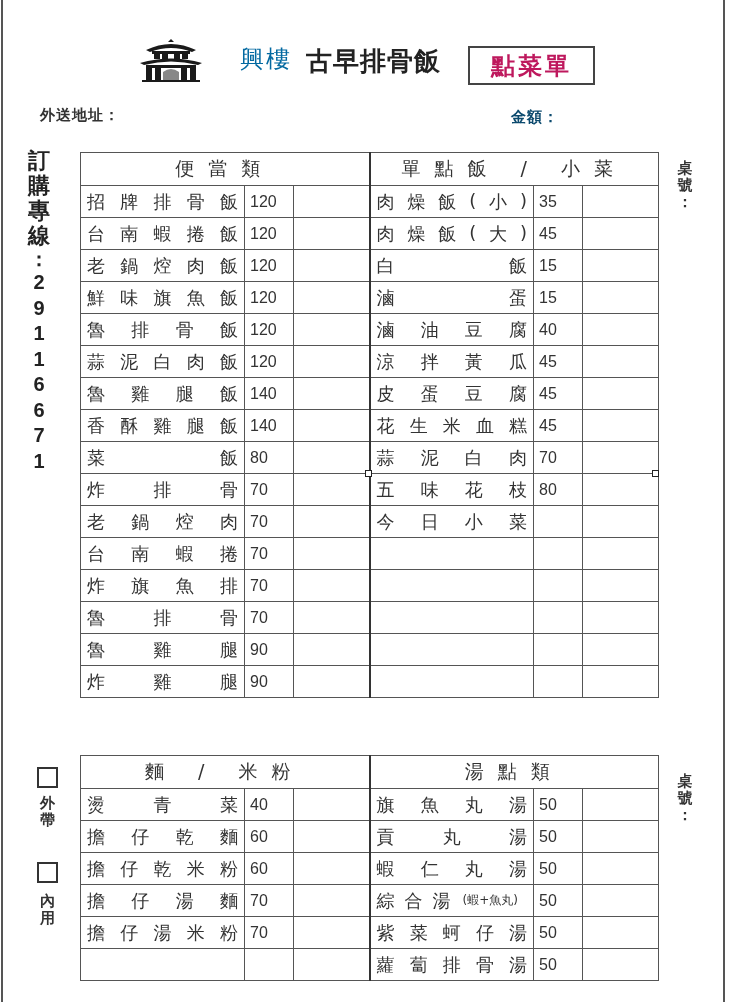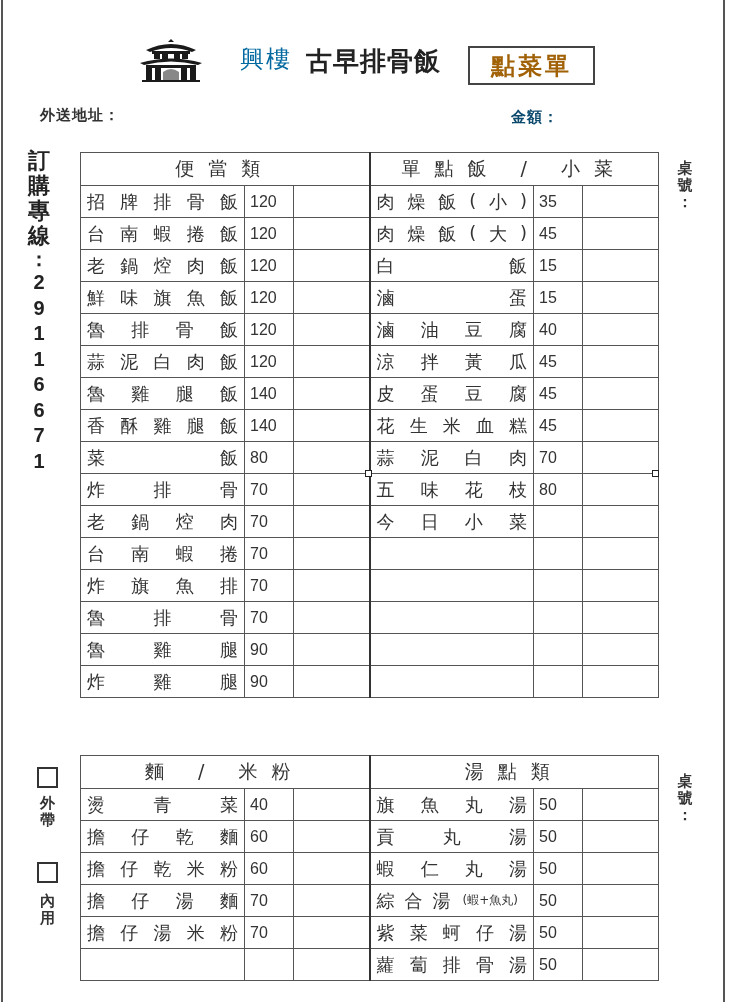--- a/index.html
+++ b/index.html
@@ -6,21 +6,21 @@
   html, body { width: 730px; height: 1002px; background: #ffffff; overflow: hidden; }
   body { position: relative; font-family: "DejaVu Sans", "Liberation Sans", sans-serif; color: #1a1a1a; }
 
   .page-border-left { position: absolute; left: 1px; top: 0; width: 2px; height: 1002px; background: #555; }
   .page-border-right { position: absolute; left: 723px; top: 0; width: 2px; height: 1002px; background: #555; }
 
   
   .logo { position: absolute; left: 140px; top: 38px; width: 62px; height: 44px; }
   .brand-name { position: absolute; left: 210px; top: 36px; font-family: "DejaVu Serif", "Liberation Serif", serif; font-size: 24px; letter-spacing: 2px; color: #0369a1; line-height: 46px; font-weight: normal; margin-left: 30px; }
   .brand-sub { position: absolute; left: 306px; top: 44px; font-size: 26px; font-weight: bold; color: #222; line-height: 34px; letter-spacing: 1px; }
-  .order-title-box { position: absolute; left: 468px; top: 46px; width: 127px; height: 39px; border: 2px solid #444; display: flex; align-items: center; justify-content: center; font-size: 24px; font-weight: bold; letter-spacing: 3px; color: #a16207; }
+  .order-title-box { position: absolute; left: 468px; top: 46px; width: 127px; height: 39px; border: 2px solid #444; display: flex; align-items: center; justify-content: center; font-size: 24px; font-weight: bold; letter-spacing: 3px; color: #be185d; }
 
   .label-address { position: absolute; left: 40px; top: 106px; font-size: 15px; font-weight: bold; color: #333; letter-spacing: 1px; }
   .label-amount { position: absolute; left: 511px; top: 108px; font-size: 15px; font-weight: bold; color: #0c4a6e; letter-spacing: 1px; }
 
   
   .hotline { position: absolute; left: 26px; top: 148px; width: 26px; display: flex; flex-direction: column; align-items: center; font-weight: bold; color: #222; }
   .hotline .v-char { font-size: 22px; line-height: 25px; }
   .hotline .v-colon { font-size: 20px; line-height: 22px; }
   .hotline .v-digit { font-size: 20px; line-height: 25.5px; font-family: "Liberation Sans", sans-serif; }
 

